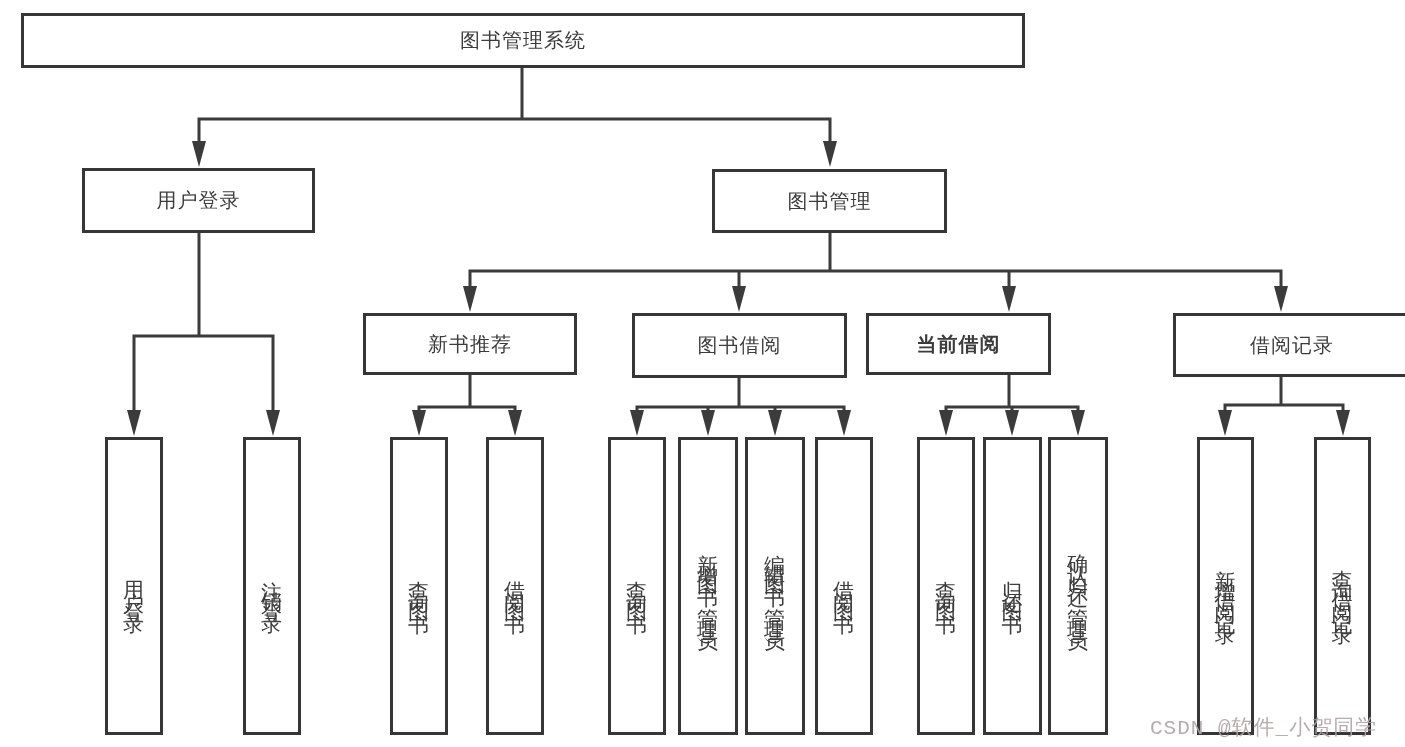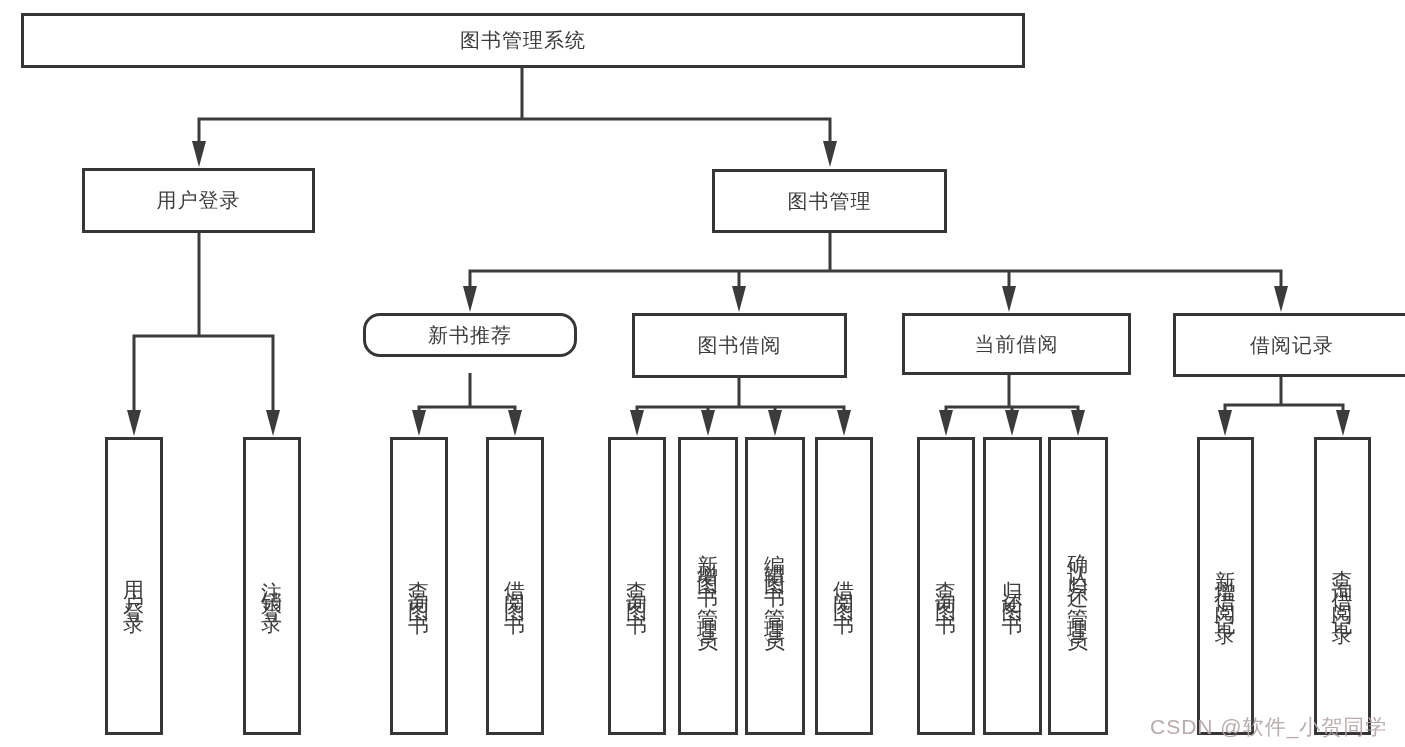--- a/index.html
+++ b/index.html
@@ -45,20 +45,21 @@
   }
   #watermark {
     position: absolute;
     left: 1150px;
     top: 713px;
     z-index: 3;
     font-size: 21px;
     color: rgba(178, 164, 164, 0.92);
     letter-spacing: 1px;
     white-space: nowrap;
+    font-family: Liberation Mono, monospace;
   }
 </style>
 </head>
 <body>
 
 <div id="stage">
 
   <svg id="connectors" viewBox="0 0 1405 747" xmlns="http://www.w3.org/2000/svg">
     <g stroke="#3b3b3b" stroke-width="3" fill="none">
 
@@ -97,23 +98,23 @@
       <polygon points="1218,410 1232,410 1225,436"></polygon>
       <polygon points="1336,410 1350,410 1343,436"></polygon>
     </g>
   </svg>
 
   <div class="hbox" style="left:21px; top:13px; width:1004px; height:55px;">图书管理系统</div>
 
   <div class="hbox" style="left:82px; top:168px; width:233px; height:65px;">用户登录</div>
   <div class="hbox" style="left:712px; top:169px; width:235px; height:64px;font-family:Liberation Mono, monospace;">图书管理</div>
 
-  <div class="hbox" style="left:363px; top:313px; width:214px; height:44px;border-radius:17px;">新书推荐</div>
+  <div class="hbox" style="left:363px; top:313px; width:214px; height:62px;">新书推荐</div>
   <div class="hbox" style="left:632px; top:313px; width:215px; height:65px;">图书借阅</div>
-  <div class="hbox" style="left:902px; top:313px; width:229px; height:62px;">当前借阅</div>
+  <div class="hbox" style="left:866px; top:313px; width:185px; height:62px;font-weight:bold;">当前借阅</div>
   <div class="hbox" style="left:1173px; top:313px; width:238px; height:64px;">借阅记录</div>
 
   <div class="vbox" style="left:105px; width:58px;">用户登录</div>
   <div class="vbox" style="left:243px; width:58px;">注销登录</div>
 
   <div class="vbox" style="left:390px; width:58px;">查询图书</div>
   <div class="vbox" style="left:486px; width:58px;">借阅图书</div>
 
   <div class="vbox" style="left:608px; width:58px;">查询图书</div>
   <div class="vbox" style="left:678px; width:60px;">新增图书（管理员）</div>

